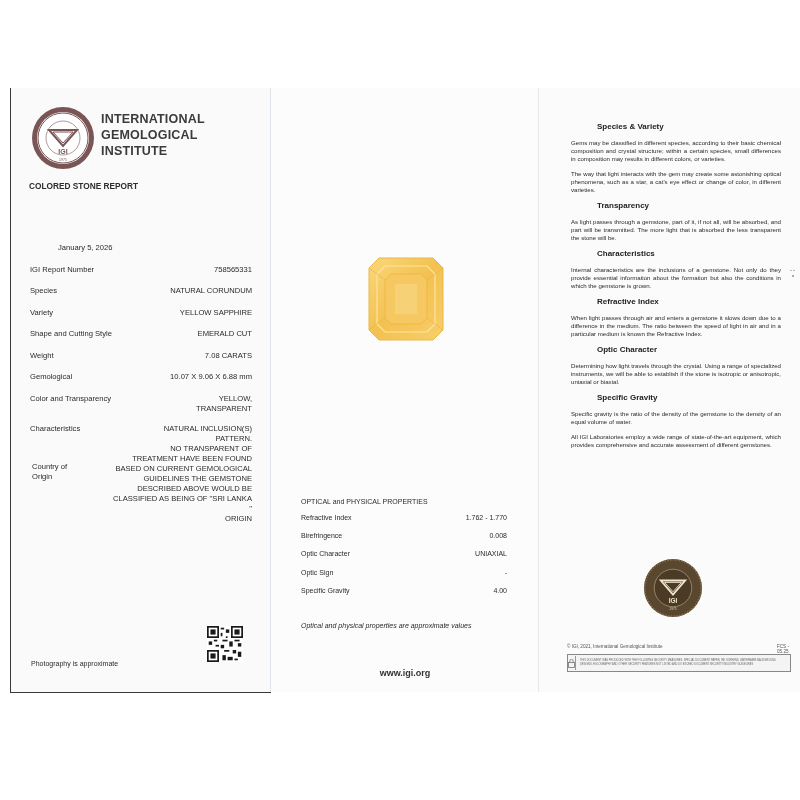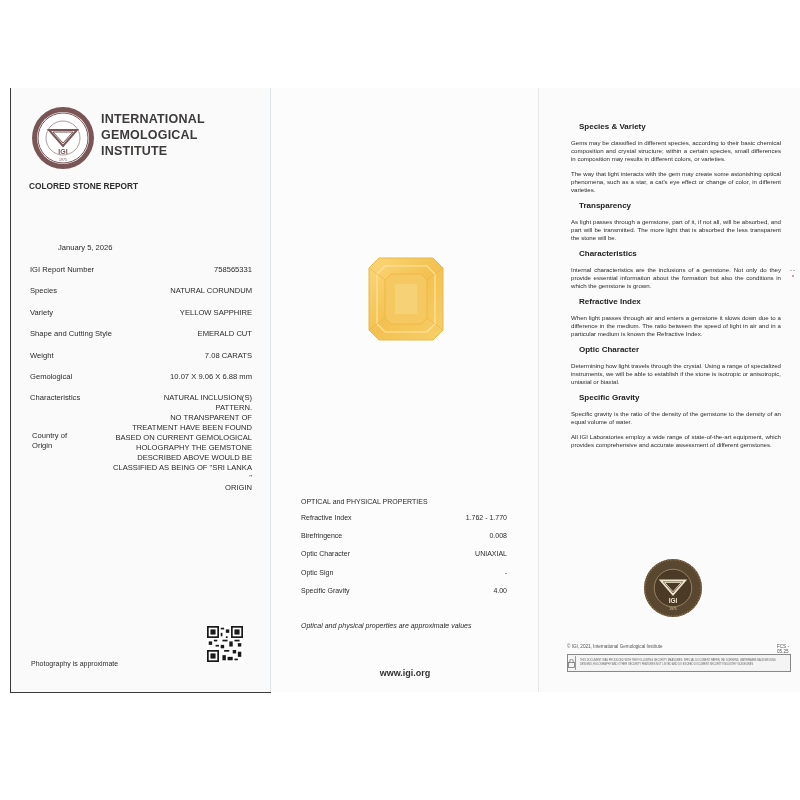--- a/index.html
+++ b/index.html
@@ -34,21 +34,21 @@
     
     .gem { position: absolute; left: 96px; top: 168px; width: 78px; height: 86px; }
     .props { position: absolute; left: 30px; top: 410px; width: 206px; }
     .props-title { font-size: 7px; margin-bottom: 8px; }
     .prow { display: flex; justify-content: space-between; font-size: 7px; line-height: 9px; margin-bottom: 9.2px; }
     .props-note { position: absolute; left: 30px; top: 534px; font-size: 7px; font-style: italic; }
     .website { position: absolute; left: 0; width: 268px; top: 580px; text-align: center; font-size: 9px; font-weight: bold; color: #333; }
 
     
     .info { position: absolute; left: 32px; top: 34px; width: 210px; }
-    .info h3 { font-size: 8px; font-weight: bold; margin: 0 0 8px 0; color: #222; padding-left: 8px; }
+    .info h3 { font-size: 8px; font-weight: bold; margin: 0 0 8px 18px; color: #222; padding-left: 8px; }
     .info p { font-size: 6.1px; line-height: 8px; margin: 0 0 7px 0; text-align: justify; }
     .info .sec { margin-bottom: 7px; }
     .seal-gold { position: absolute; left: 104px; top: 470px; width: 60px; height: 60px; }
     .copyright { position: absolute; left: 28px; top: 556px; font-size: 4.6px; color: #555; }
     .code { position: absolute; left: 238px; top: 556px; font-size: 4.6px; color: #555; }
     .security {
       position: absolute; left: 28px; top: 566px; width: 222px; height: 16px;
       border: 1px solid #888; background: #f4f4f4; display: flex; align-items: center;
     }
     .security .lock { width: 12px; height: 14px; border-right: 1px solid #999; display: flex; align-items: center; justify-content: center; }
@@ -97,29 +97,36 @@
         <span class="val">EMERALD CUT</span>
       </div>
       <div class="row">
         <span class="lbl">Weight</span>
         <span class="val">7.08 CARATS</span>
       </div>
       <div class="row">
         <span class="lbl">Gemological</span>
         <span class="val">10.07 X 9.06 X 6.88 mm</span>
       </div>
+      <div class="row">
+        <span class="lbl">Color and Transparency</span>
+        <span class="val">
+          <span style="display:block">YELLOW,</span>
+          <span style="display:block">TRANSPARENT</span>
+        </span>
+      </div>
       <div class="row multi">
         <span class="lbl">Characteristics</span>
         <span class="val">
           <span class="val">NATURAL INCLUSION(S)</span>
           <span class="val">PATTERN.</span>
           <span class="val">NO TRANSPARENT OF</span>
           <span class="val">TREATMENT HAVE BEEN FOUND</span>
           <span class="val">BASED ON CURRENT GEMOLOGICAL</span>
-          <span class="val">HOLOGRAPHY THE GEMSTONE</span>
+          <span class="val">GUIDELINES THE GEMSTONE</span>
           <span class="val">DESCRIBED ABOVE WOULD BE</span>
           <span class="val">CLASSIFIED AS BEING OF "SRI LANKA "</span>
           <span class="val">ORIGIN</span>
         </span>
         <span class="origin-lbl">
           <span style="display:block">Country of</span>
           <span style="display:block">Origin</span>
         </span>
       </div>
     </div>

